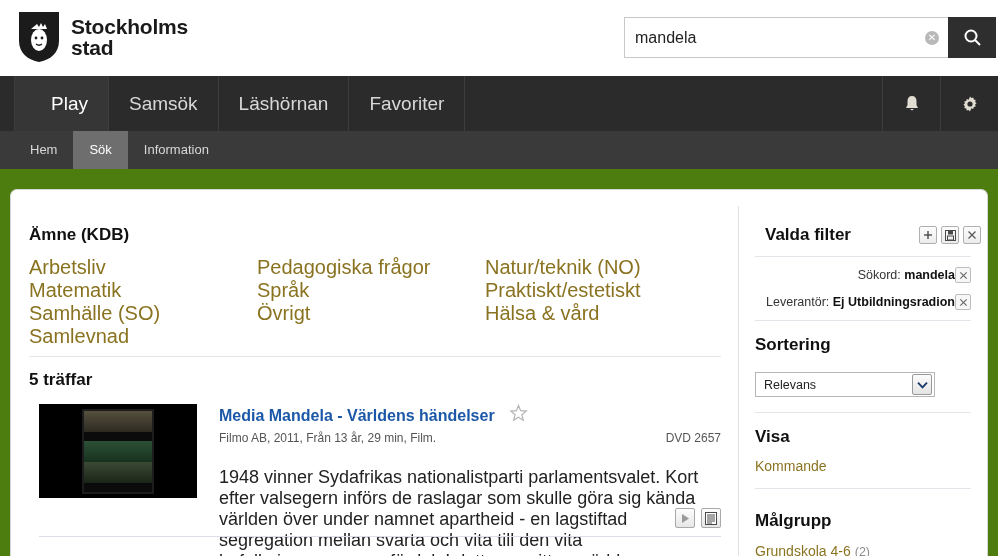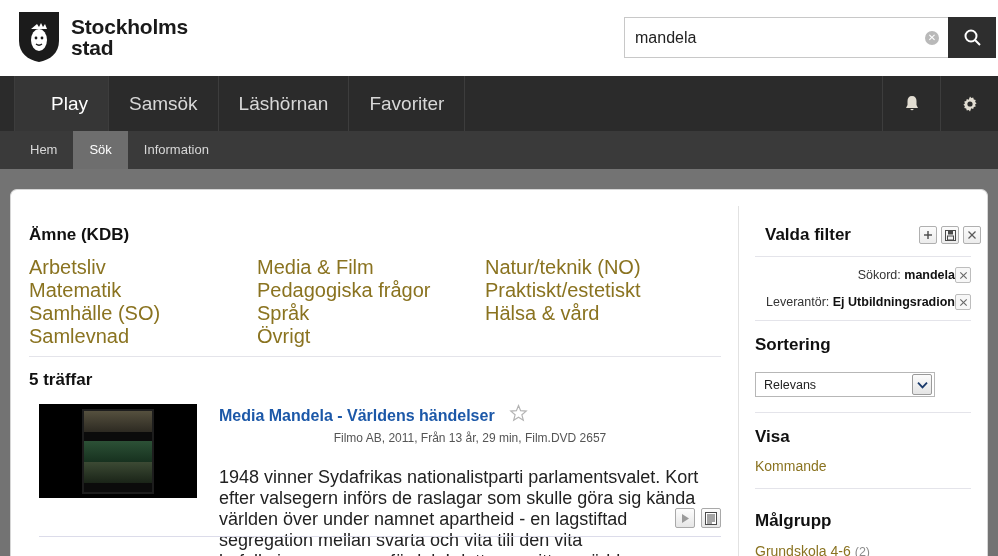--- a/index.html
+++ b/index.html
@@ -3,21 +3,21 @@
 <meta charset="utf-8">
 <style>
   * { box-sizing: border-box; }
   html, body {
     margin: 0; padding: 0;
     width: 998px; height: 556px;
     overflow: hidden;
     background: #ffffff;
     font-family: "Liberation Sans", sans-serif;
   }
-  #root { position: relative; width: 998px; height: 556px; background: #737373; }
+  #root { position: relative; width: 998px; height: 556px; background: #4d7c0f; }
 
   
   .topbar {
     position: absolute; left: 0; top: 0; width: 998px; height: 76px;
     background: #ffffff;
   }
   .brand { position: absolute; left: 18px; top: 11px; display: flex; align-items: center; }
   .shield { width: 42px; height: 52px; }
   .brand-text {
     margin-left: 11px; font-size: 21px; line-height: 21px;
@@ -122,21 +122,21 @@
   .sp3 { background: linear-gradient(180deg,#3c4a34 0%,#1a2418 100%); }
   .dvdcase .strip { height: 9px; background: #0b0b0b; }
 
   .res-body { position: absolute; left: 190px; top: 0; width: 502px; }
   .res-title {
     color: #1c58a8; font-size: 16px; font-weight: bold; text-decoration: none;
     cursor: pointer; display: inline-block; vertical-align: middle;
   }
   .star { display: inline-block; vertical-align: middle; margin-left: 10px; cursor: pointer; }
   .res-meta {
-    margin-top: 4px; display: flex; justify-content: center;
+    margin-top: 4px; display: flex; justify-content: space-between;
     font-size: 12px; color: #555;
   }
   .res-desc {
     margin-top: 22px; font-size: 18px; line-height: 21px; color: #222;
   }
   .res-actions {
     position: absolute; right: 0; top: 104px; display: flex; gap: 6px;
   }
   .sq-btn {
     width: 20px; height: 20px; border: 1px solid #a9a9a9; border-radius: 2px;
@@ -250,21 +250,20 @@
       <h2 class="sec subject-head">Ämne (KDB)</h2>
 
       <div class="subjects">
         <div class="subj-col">
           <a class="subj-link">Arbetsliv</a>
           <a class="subj-link">Matematik</a>
           <a class="subj-link">Samhälle (SO)</a>
           <a class="subj-link">Samlevnad</a>
         </div>
         <div class="subj-col">
-          <a class="subj-link">Media &amp; Film</a>
           <a class="subj-link">Pedagogiska frågor</a>
           <a class="subj-link">Språk</a>
           <a class="subj-link">Övrigt</a>
         </div>
         <div class="subj-col">
           <a class="subj-link">Natur/teknik (NO)</a>
           <a class="subj-link">Praktiskt/estetiskt</a>
           <a class="subj-link">Hälsa &amp; vård</a>
         </div>
       </div>

